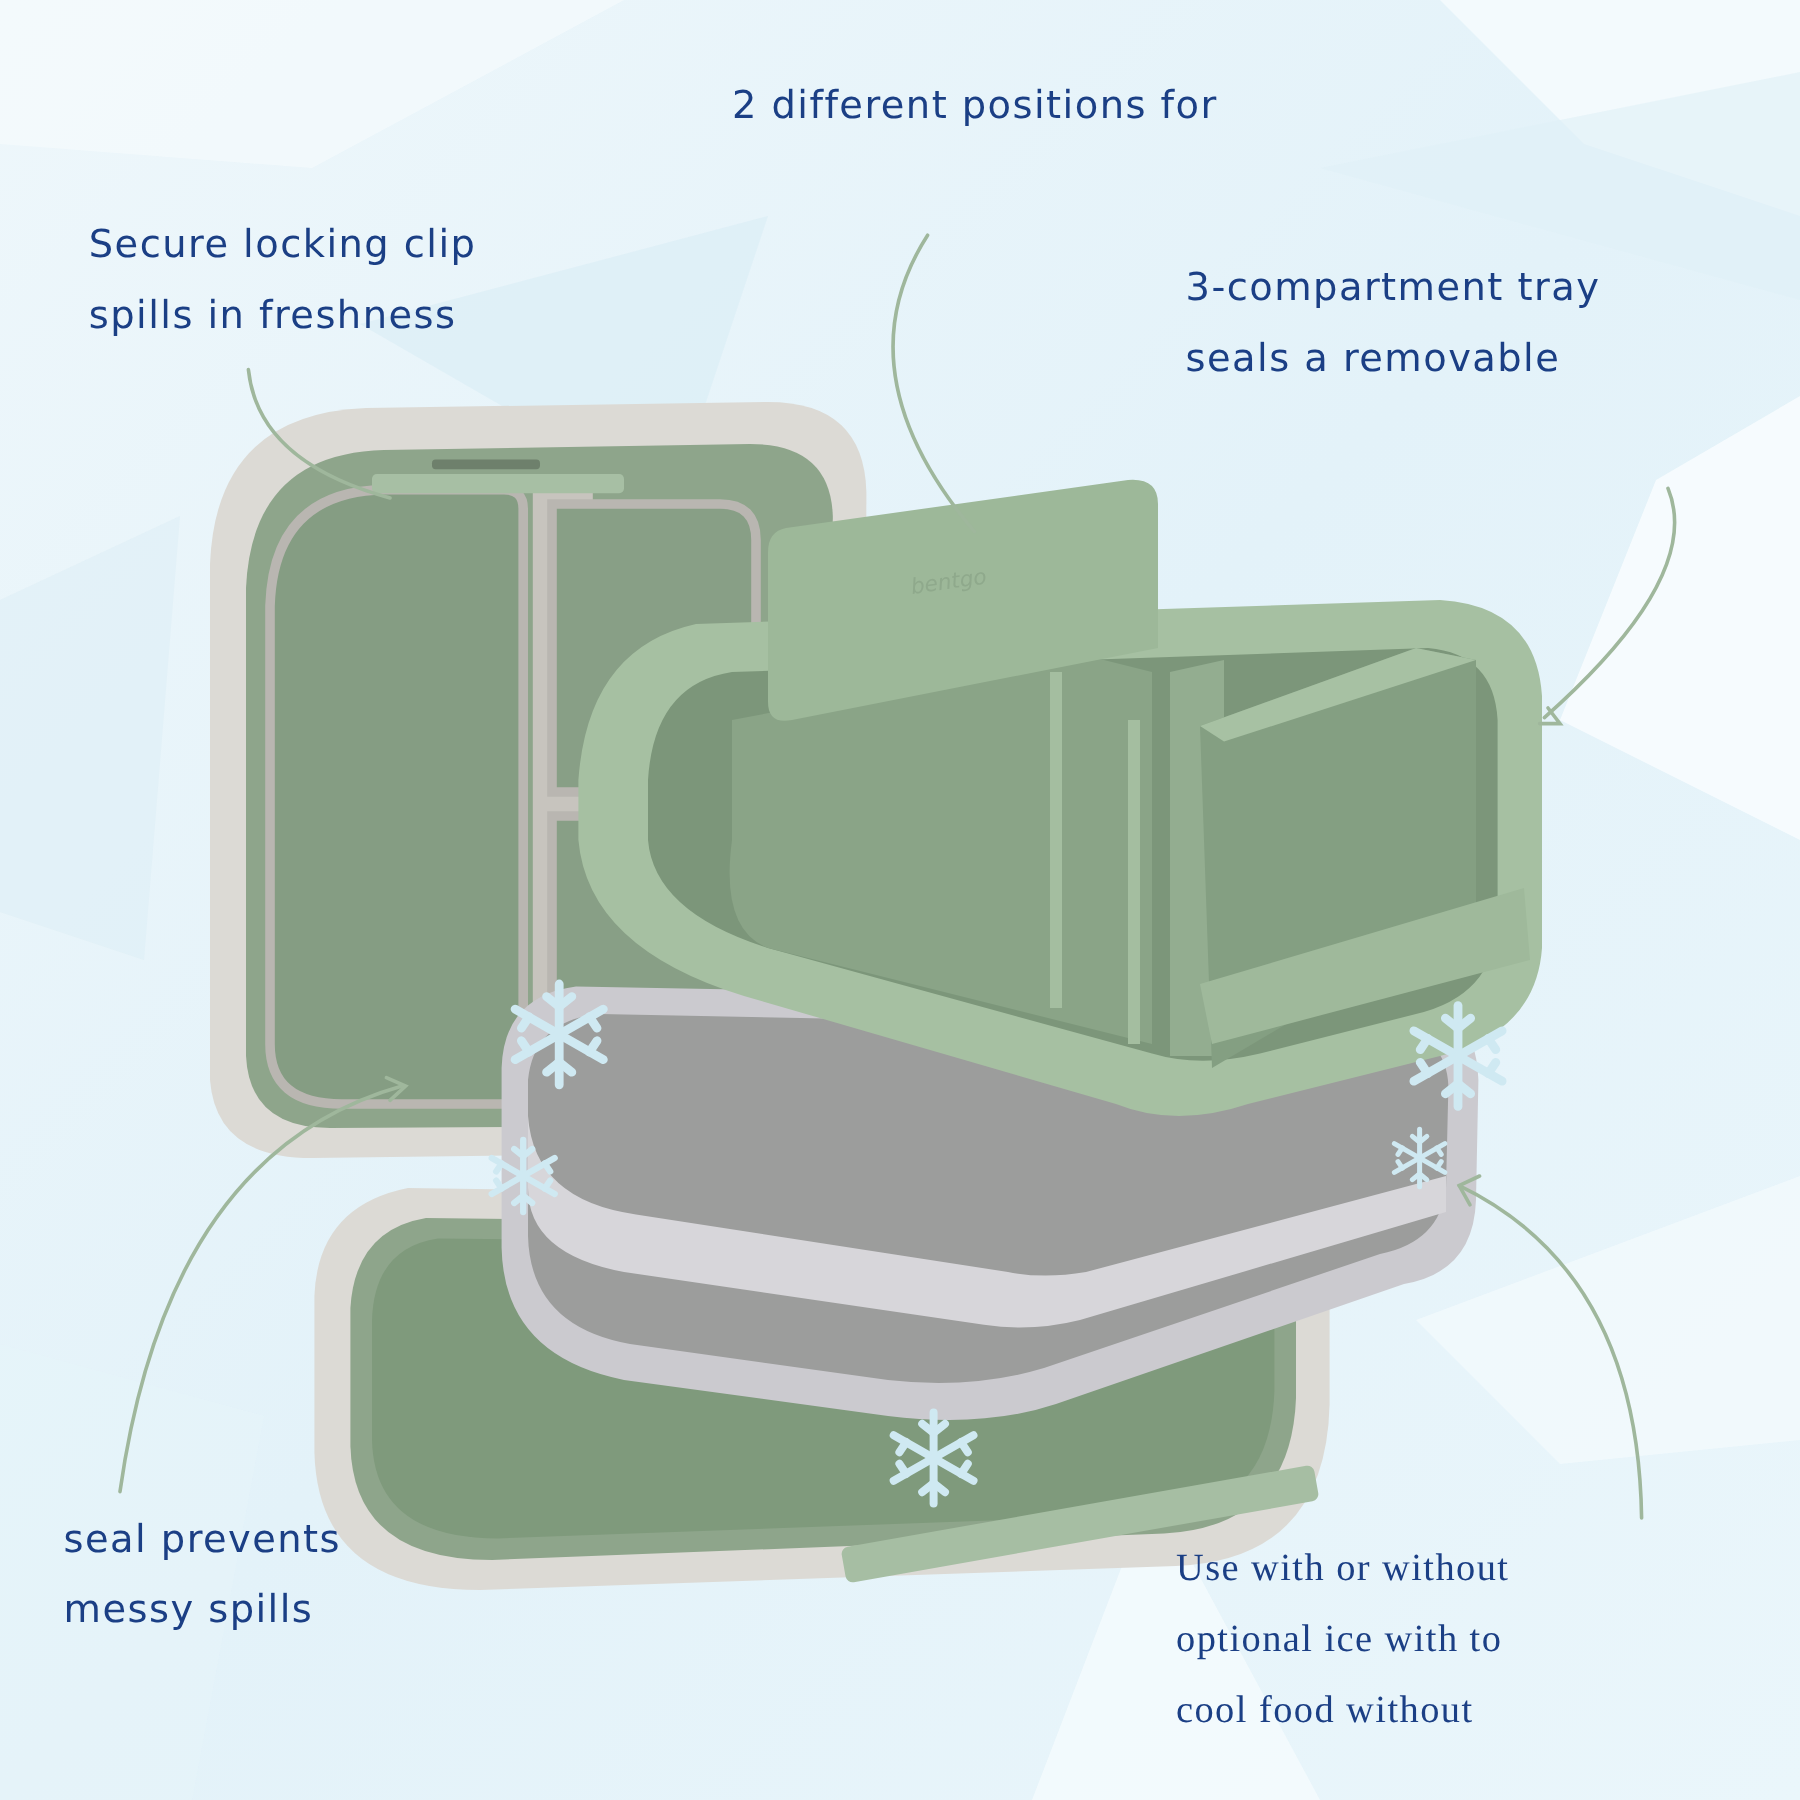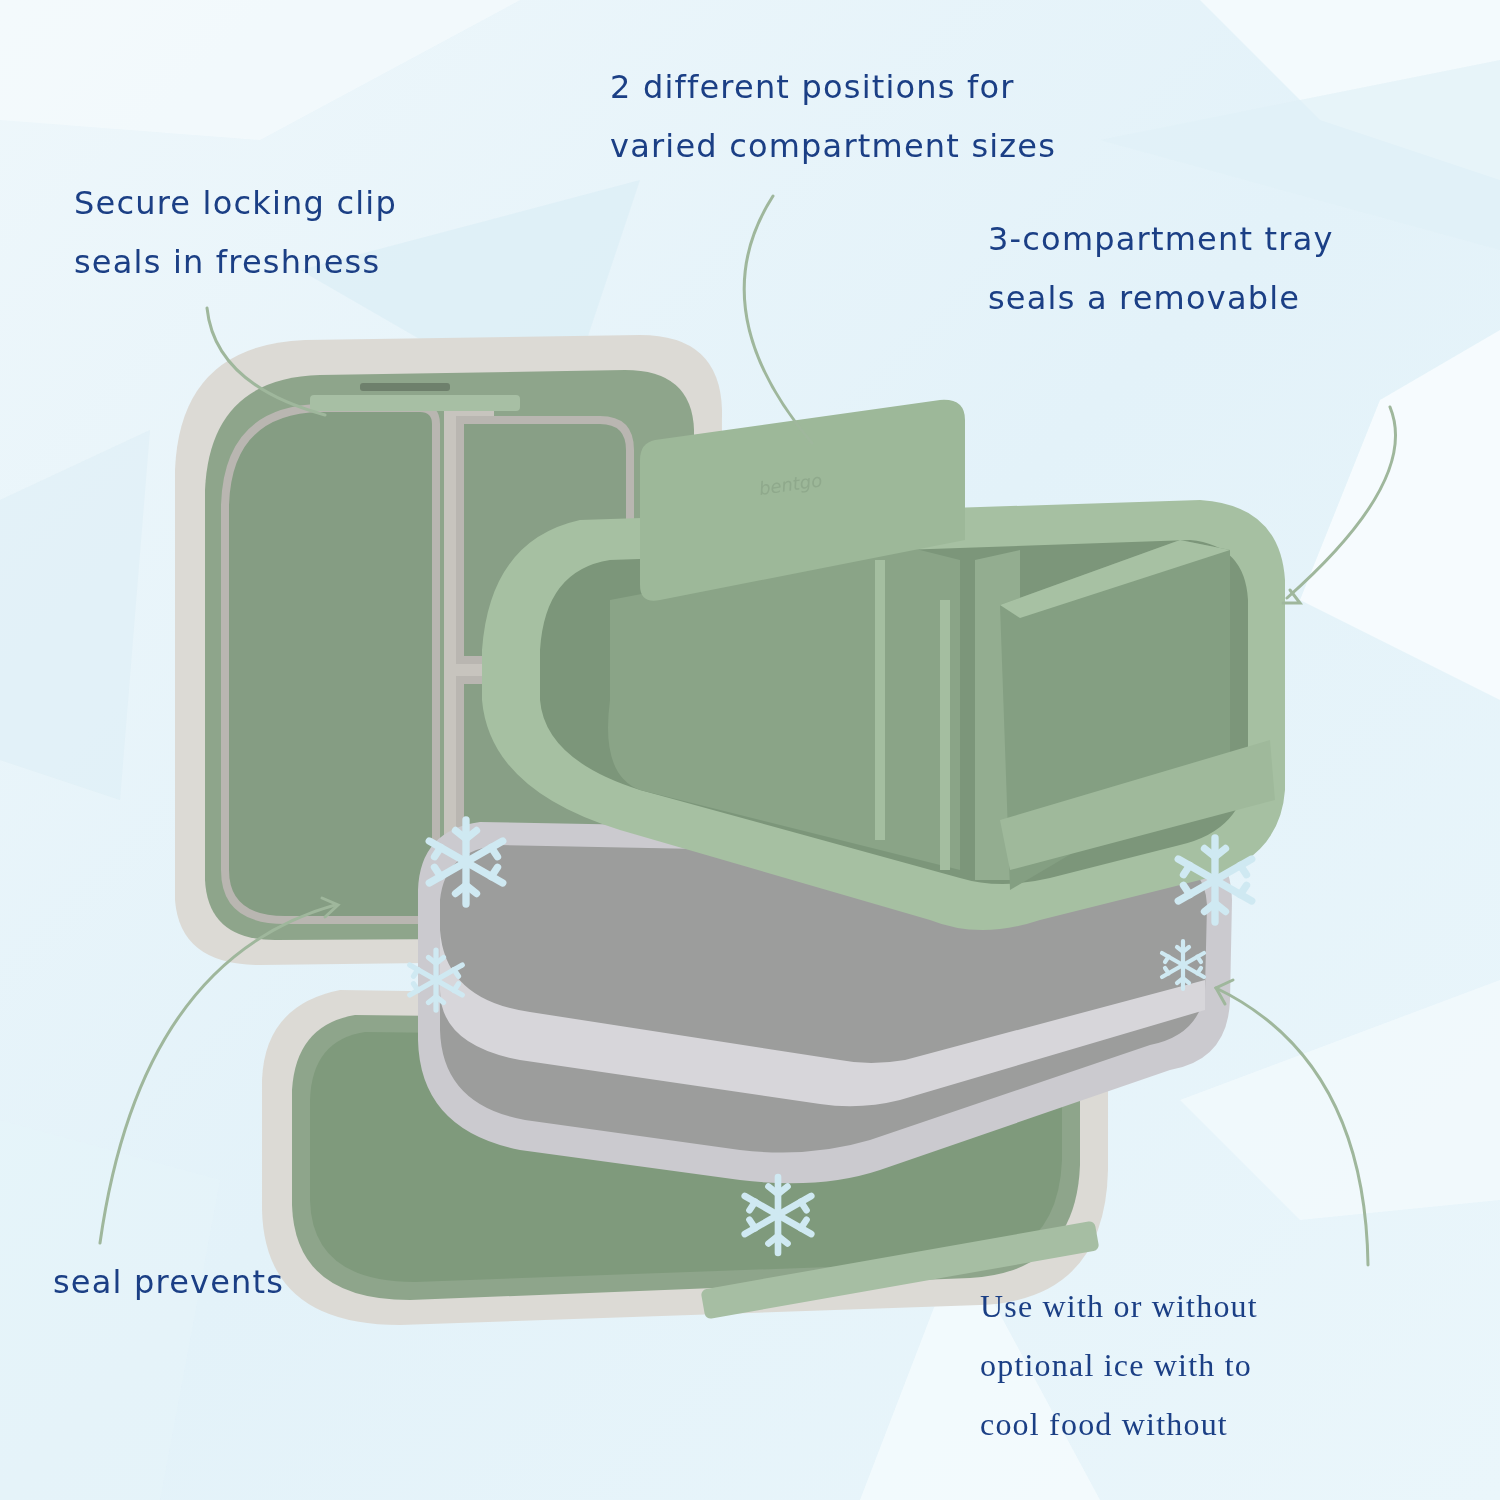--- a/index.html
+++ b/index.html
@@ -122,34 +122,34 @@
   <g>
       <use href="#flake" transform="translate(1183 965) scale(0.6)"></use>
     </g>
   <g>
       <use href="#flake" transform="translate(778 1215) scale(0.95)"></use>
     </g>
 </svg>
 
 <p class="callout" id="c-positions">
   <span>2 different positions for</span>
-  <span>varied compartment sizes</span>
 </p>
 
 <p class="callout" id="c-clip">
   <span>Secure locking clip</span>
-  <span>seals in freshness</span>
+  <span>spills in freshness</span>
 </p>
 
 <p class="callout" id="c-tray">
   <span>3-compartment tray</span>
   <span>seals a removable</span>
 </p>
 
 <p class="callout" id="c-leak">
   <span>seal prevents</span>
+  <span>messy spills</span>
 </p>
 
 <p class="callout" id="c-ice">
   <span>Use with or without</span>
   <span>optional ice with to</span>
   <span>cool food without</span>
 </p>
 
 </body></html>

